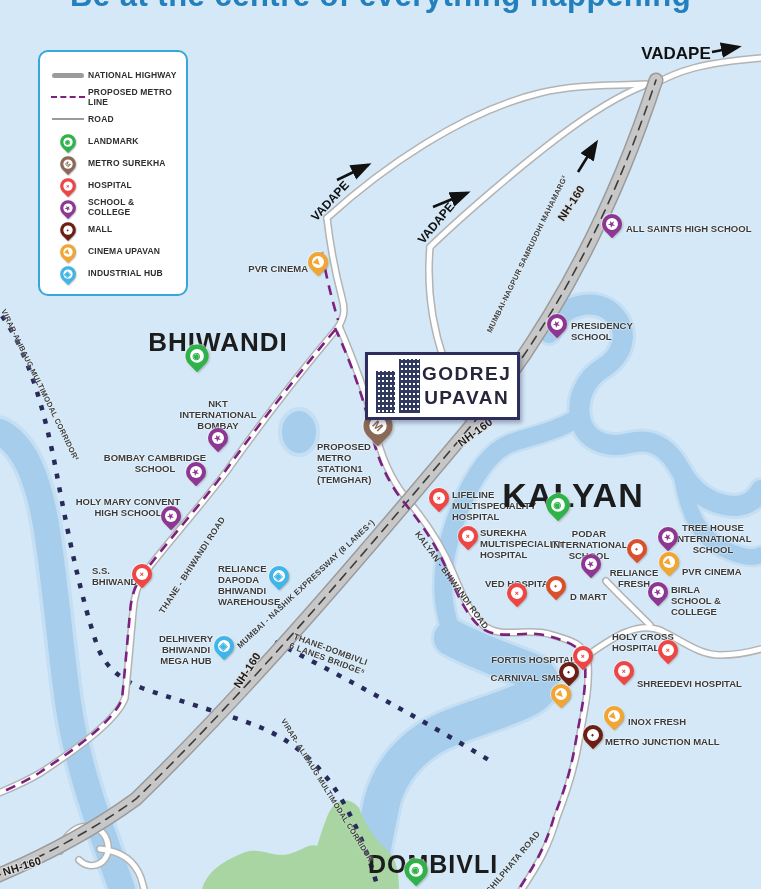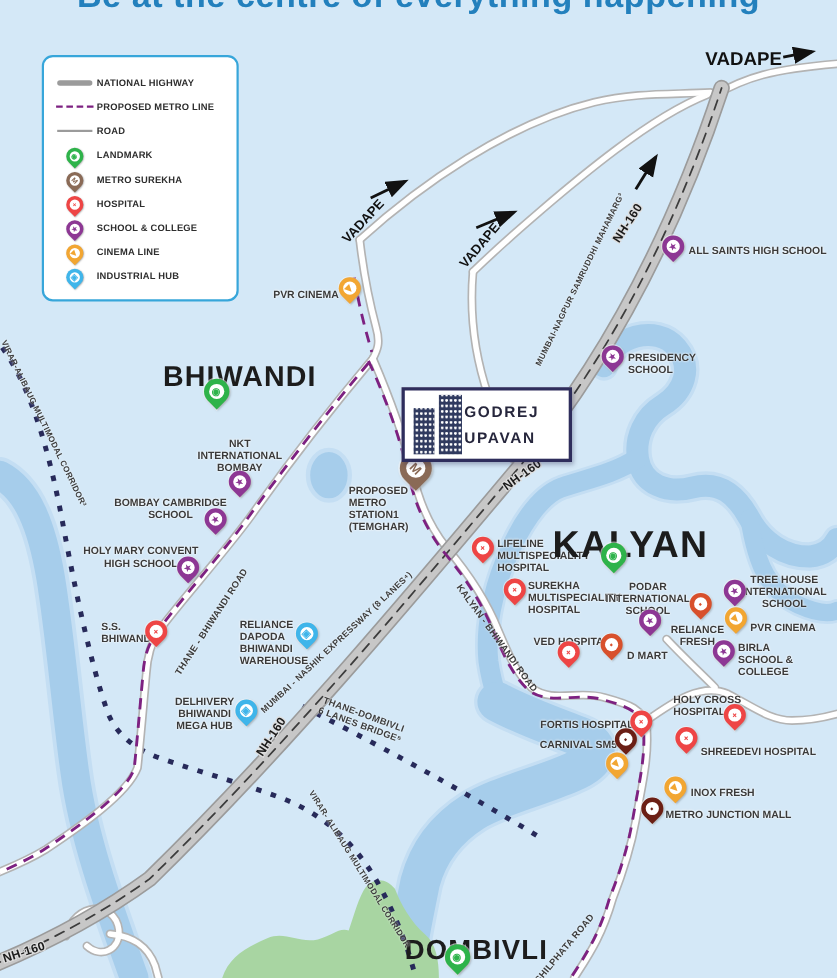--- a/index.html
+++ b/index.html
@@ -5,21 +5,21 @@
   html,body{margin:0;padding:0;background:#d4e8f7;}
   *{box-sizing:border-box;}
   #stage{position:relative;width:761px;height:889px;overflow:hidden;background:#d4e8f7;
          font-family:"Liberation Sans",sans-serif;}
   
   .map-title{position:absolute;left:0;right:0;top:-22px;text-align:center;font-size:31px;
              font-weight:bold;color:#2380bd;letter-spacing:.5px;white-space:nowrap;}
   
   svg.base{position:absolute;left:0;top:0;}
   
-  .legend{position:absolute;left:38px;top:50px;width:179px;background:#fff;
+  .legend{position:absolute;left:38px;top:50px;width:150px;background:#fff;
           border:2px solid #37a6da;border-radius:10px;padding:12px 8px 10px 8px;}
   .lg-row{display:flex;align-items:center;height:22px;}
   .lg-sym{width:40px;display:flex;justify-content:center;align-items:center;flex:0 0 40px;}
   .lg-label{font-size:8.5px;font-weight:bold;color:#2e2e2e;letter-spacing:.2px;}
   .ln-hwy{width:32px;height:5px;background:#9b9b9b;border-radius:3px;}
   .ln-road{width:32px;height:2px;background:#9b9b9b;}
   .ln-metro{width:34px;height:0;border-top:2px dashed #7d2181;}
   
   .place{position:absolute;transform:translate(-50%,-100%);transform-origin:50% 100%;
          width:20px;height:24px;}
@@ -50,21 +50,21 @@
   
   .godrej{position:absolute;left:365px;top:352px;width:155px;height:68px;background:#fff;
           border:3px solid #2e2d5c;box-shadow:2px 3px 4px rgba(40,40,80,.35);
           display:flex;align-items:center;padding:6px;}
   .gd-icon{position:relative;width:46px;height:54px;flex:0 0 46px;margin-left:2px;}
   .tower{position:absolute;background:#303a5f;
          background-image:radial-gradient(circle at 2px 2px,#fff 1px,transparent 1.4px);
          background-size:4px 5px;background-position:1px 3px;}
   .tw1{left:0;bottom:0;width:19px;height:42px;}
   .tw2{left:23px;bottom:0;width:21px;height:54px;}
-  .gd-name{flex:1;text-align:left;font-size:14px;line-height:24px;font-weight:bold;
+  .gd-name{flex:1;text-align:center;font-size:19px;line-height:24px;font-weight:bold;
            color:#26263c;letter-spacing:1.5px;}
 </style>
 </head>
 <body>
 
 <div id="stage">
 
   <svg class="base" width="761" height="889" viewBox="0 0 761 889">
     <defs>
       <marker id="ah" markerWidth="9" markerHeight="8" refX="6.5" refY="3" orient="auto">
@@ -200,26 +200,35 @@
         <span class="lg-sym">
           <span class="place t-school" style="position:relative;transform:scale(.78);display:inline-block">
             <span class="pin"></span>
             <span class="dot">★</span>
           </span>
         </span>
         <span class="lg-label">SCHOOL &amp; COLLEGE</span>
       </div>
       <div class="lg-row">
         <span class="lg-sym">
+          <span class="place t-mall" style="position:relative;transform:scale(.78);display:inline-block">
+            <span class="pin"></span>
+            <span class="dot">▪</span>
+          </span>
+        </span>
+        <span class="lg-label">MALL</span>
+      </div>
+      <div class="lg-row">
+        <span class="lg-sym">
           <span class="place t-cinema" style="position:relative;transform:scale(.78);display:inline-block">
             <span class="pin"></span>
             <span class="dot">▶</span>
           </span>
         </span>
-        <span class="lg-label">CINEMA LINE</span>
+        <span class="lg-label">CINEMA UPAVAN</span>
       </div>
       <div class="lg-row">
         <span class="lg-sym">
           <span class="place t-industrial" style="position:relative;transform:scale(.78);display:inline-block">
             <span class="pin"></span>
             <span class="dot">▣</span>
           </span>
         </span>
         <span class="lg-label">INDUSTRIAL HUB</span>
       </div>

